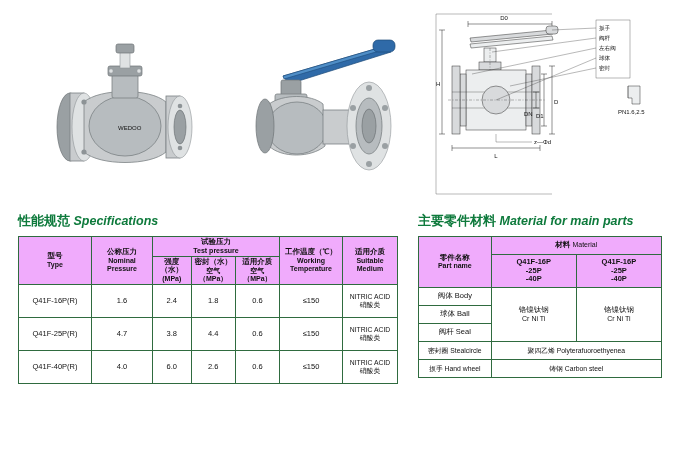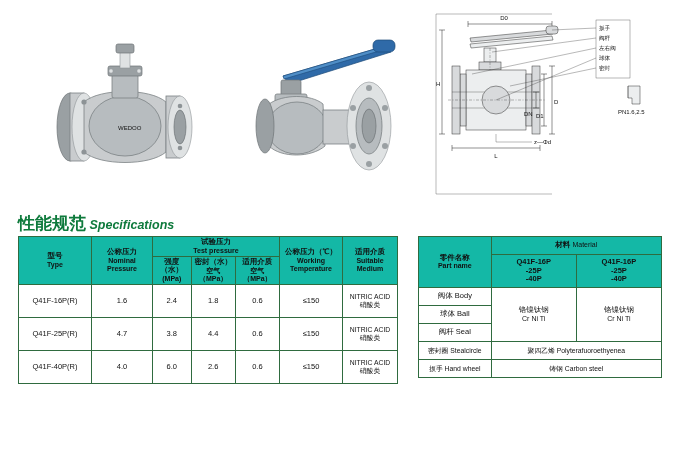--- a/index.html
+++ b/index.html
@@ -45,42 +45,42 @@
   .drawing svg { display: block; }
 
   
   .sec-head {
     position: absolute;
     font-weight: bold;
     font-size: 12.5px;
     color: #0e7a3c;
     white-space: nowrap;
   }
-  .sec-head .cn { font-size: 17px; }
+  .sec-head .cn { font-size: 13px; }
   .sec-head .en { font-style: italic; }
   #head-spec { left: 18px; top: 212px; }
   #head-mat { left: 418px; top: 212px; }
 
   
   table {
     border-collapse: collapse;
     position: absolute;
     font-size: 7.5px;
     color: #111;
   }
   table td, table th {
     border: 1px solid #2f6b3f;
     text-align: center;
     vertical-align: middle;
     padding: 1px 2px;
     font-weight: normal;
     line-height: 1.15;
   }
   .hdr {
-    background: #14b8a6;
+    background: #f0abfc;
     font-weight: bold;
     font-size: 7.5px;
   }
   .hdr .en { font-weight: normal; font-size: 7px; }
   .cn-l { display: block; }
   .en-l { display: block; font-size: 7px; }
 
   #spec-table {
     left: 18px;
     top: 236px;
@@ -245,38 +245,42 @@
       <path d="M196,78 L208,78 L208,96 L200,96 L200,90 L196,90 Z" class="dw-fill2"></path>
       <path d="M196,78 L196,90" class="dl-thin"></path>
       <text x="186" y="106" class="dtxt">PN1.6,2.5</text>
     </svg>
   </div>
 
   <div class="sec-head" id="head-spec">
     <span class="cn">性能规范</span>
     <span class="en">Specifications</span>
   </div>
+  <div class="sec-head" id="head-mat">
+    <span class="cn">主要零件材料</span>
+    <span class="en">Material for main parts</span>
+  </div>
 
   <table id="spec-table">
     <tbody>
         <tr>
       <td class="hdr" rowspan="2" style="width:68px">
         <span class="cn-l">型号</span>
         <span class="en-l">Type</span>
       </td>
       <td class="hdr" rowspan="2" style="width:56px">
         <span class="cn-l">公称压力</span>
         <span class="en-l">Nominal Pressure</span>
       </td>
       <td class="hdr" colspan="3" style="width:150px">
         <span class="cn-l">试验压力</span>
         <span class="en-l">Test pressure</span>
       </td>
       <td class="hdr" rowspan="2" style="width:58px">
-        <span class="cn-l">公称压力（℃）</span>
+        <span class="cn-l">工作温度（℃）</span>
         <span class="en-l">Working Temperature</span>
       </td>
       <td class="hdr" rowspan="2" style="width:50px">
         <span class="cn-l">适用介质</span>
         <span class="en-l">Suitable Medium</span>
       </td>
     </tr>
     <tr>
       <td class="hdr">
         <span class="cn-l">强度（水）</span>

